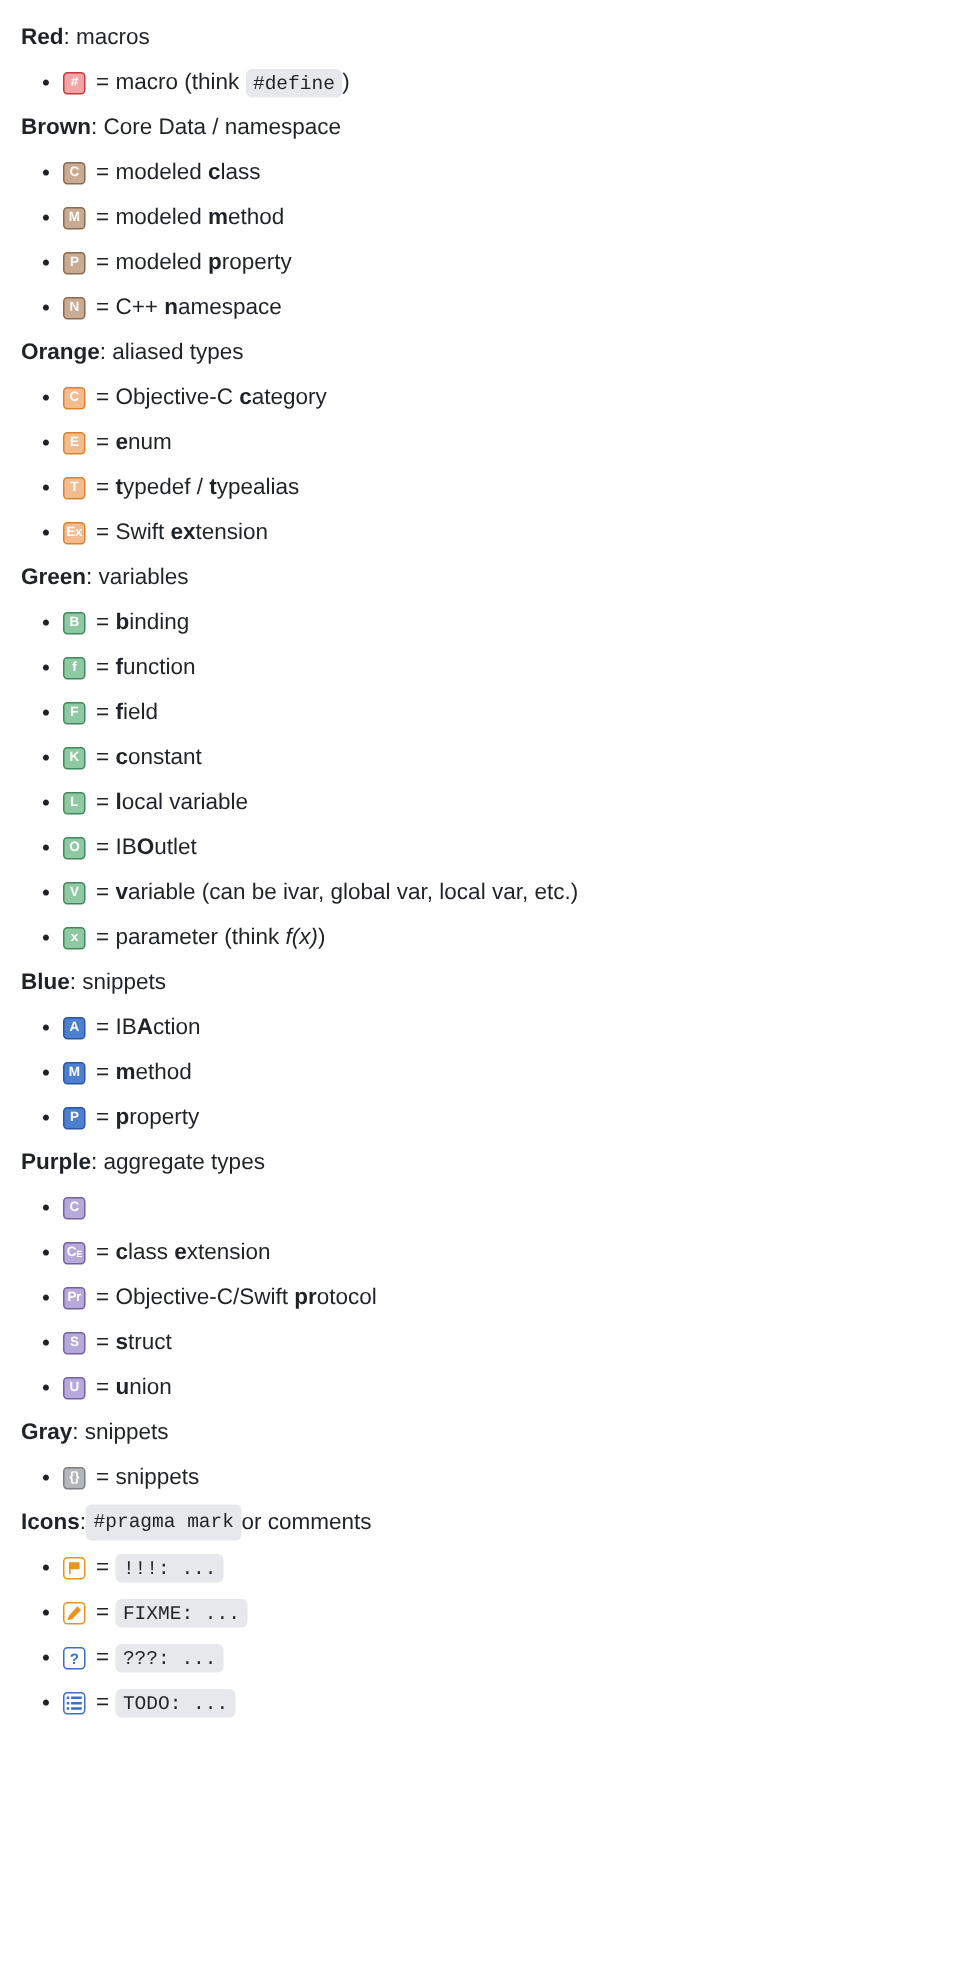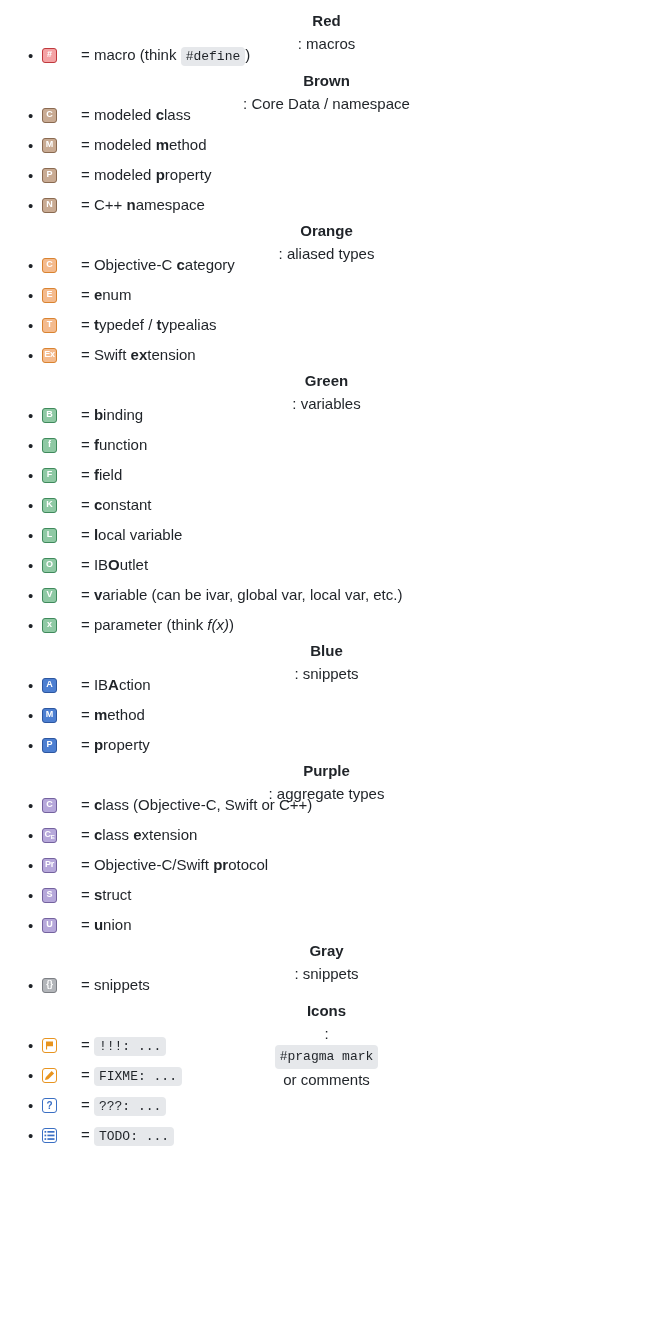--- a/index.html
+++ b/index.html
@@ -26,21 +26,20 @@
   .section-head {
     margin: 0;
     padding: 0;
     font-size: 15px;
     font-weight: 400;
     line-height: 1.5;
     color: #1f2328;
     height: 30px;
     display: flex;
     align-items: center;
-    flex-direction: column;
   }
   .section-head .color-name {
     font-weight: 700;
   }
 
   
   .items {
     list-style: none;
     margin: 0;
     padding: 0;
@@ -58,21 +57,21 @@
     font-size: 15px;
     line-height: 1;
     display: flex;
     align-items: center;
     justify-content: flex-start;
   }
   .bullet::before {
     content: "\2022";
   }
   .item-text {
-    margin-left: 24px;
+    margin-left: 7px;
     white-space: nowrap;
   }
   .item-text b { font-weight: 700; }
   .item-text i { }
 
   
   code, .code {
     font-family: "Liberation Mono", "DejaVu Sans Mono", monospace;
     font-size: 13px;
     background: #e6e8eb;
@@ -311,21 +310,20 @@
       <div class="section-head">
         <span class="color-name">Purple</span>
         <span>: aggregate types</span>
       </div>
       <ul class="items">
         <li class="item">
           <span class="bullet"></span>
           <span class="badge purple">
             <span class="glyph">C</span>
           </span>
-          <span class="item-text">= <b>c</b>lass (Objective-C, Swift or C++)</span>
         </li>
         <li class="item">
           <span class="bullet"></span>
           <span class="badge purple">
             <span class="glyph">C</span>
             <span class="sub">E</span>
           </span>
           <span class="item-text">= <b>c</b>lass <b>e</b>xtension</span>
         </li>
         <li class="item">

